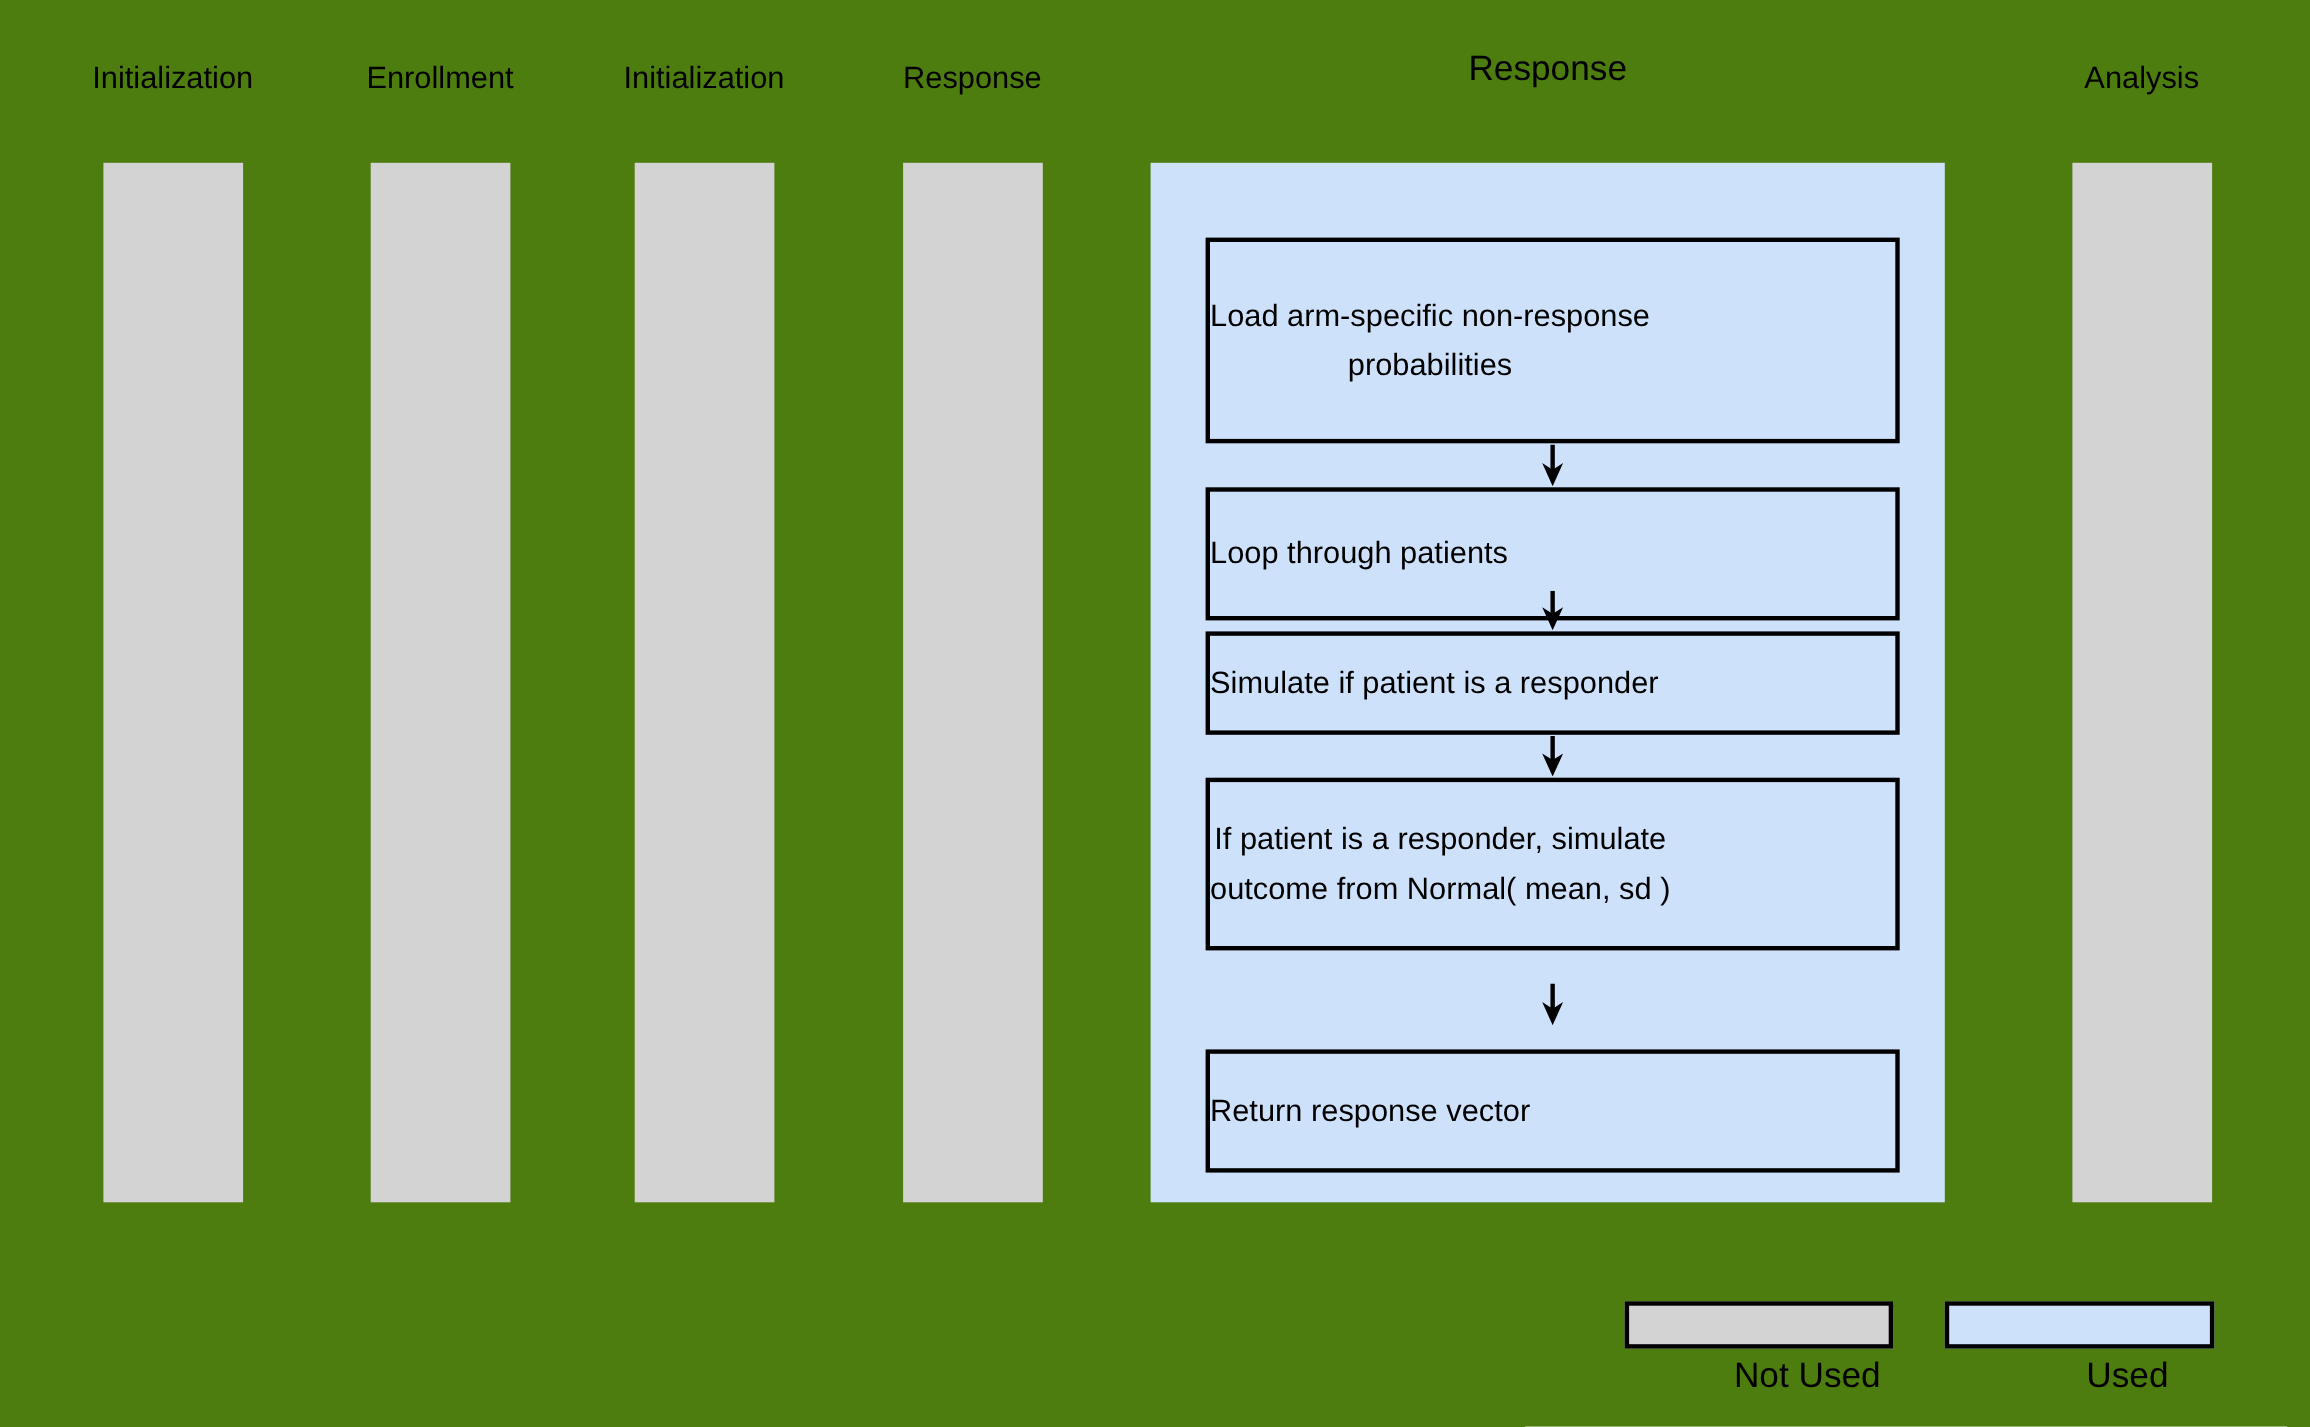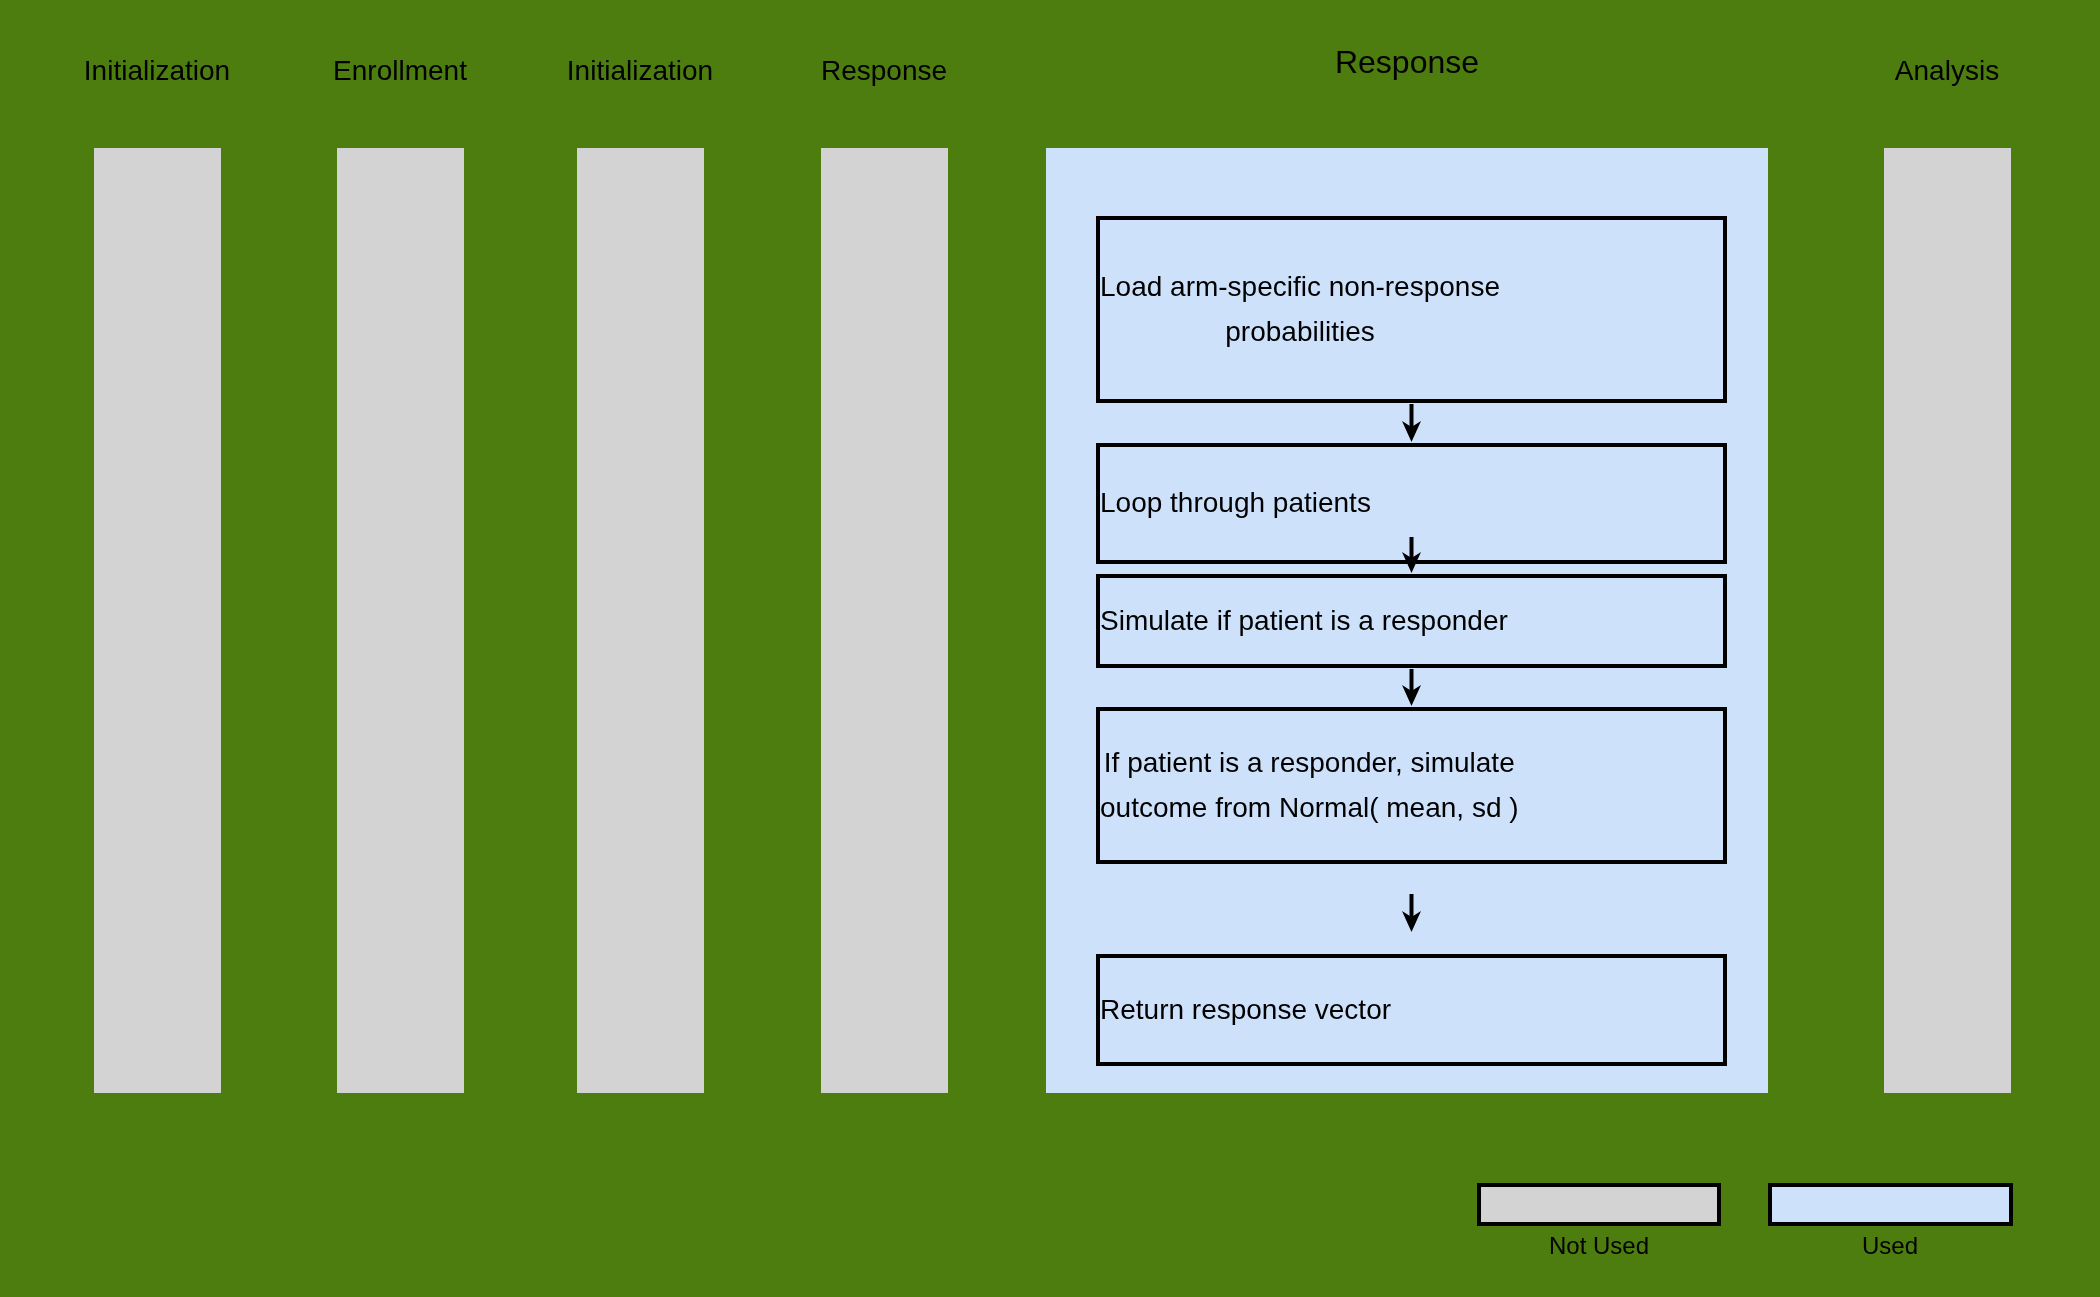--- a/index.html
+++ b/index.html
@@ -68,23 +68,24 @@
     height: 43px;
     box-sizing: border-box;
     border: 4px solid var(--box-border, #000000);
   }
   .legend-swatch.gray { left: 1477px; width: 244px; background: var(--not-used-fill, #d3d3d3); }
   .legend-swatch.blue { left: 1768px; width: 245px; background: var(--used-fill, #cee1fb); }
   .legend-label {
     position: absolute;
     top: 1232px;
     transform: translateX(-50%);
-    font-size: 24px;
+    font-size: 32px;
     white-space: nowrap;
     color: var(--text, #000000);
+    margin-left: 44px;
   }
 </style>
 </head>
 <body>
 
 <div class="canvas">
 
   <div class="col-label" style="left:157px">Initialization</div>
   <div class="col-label" style="left:400px">Enrollment</div>
   <div class="col-label" style="left:640px">Initialization</div>

